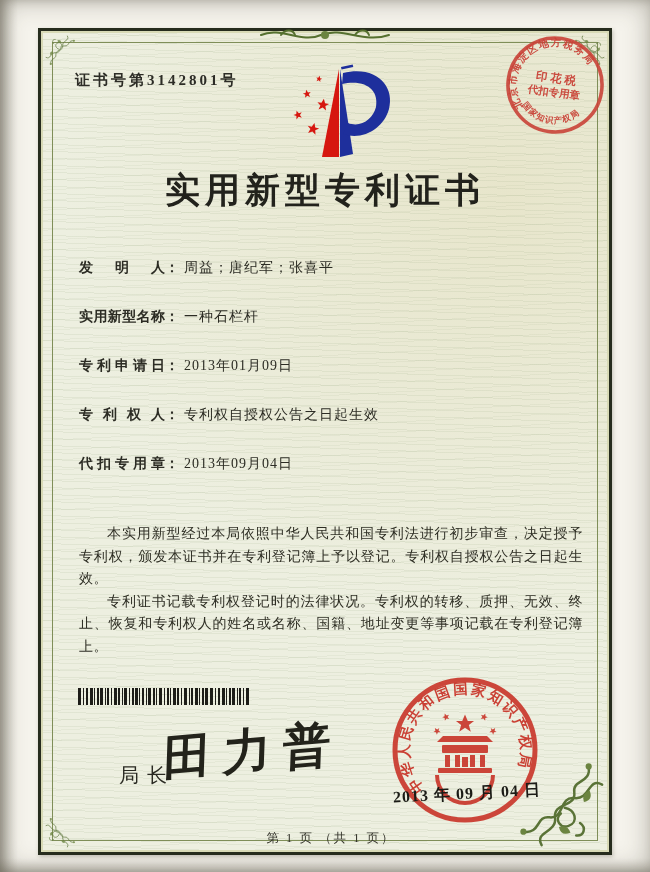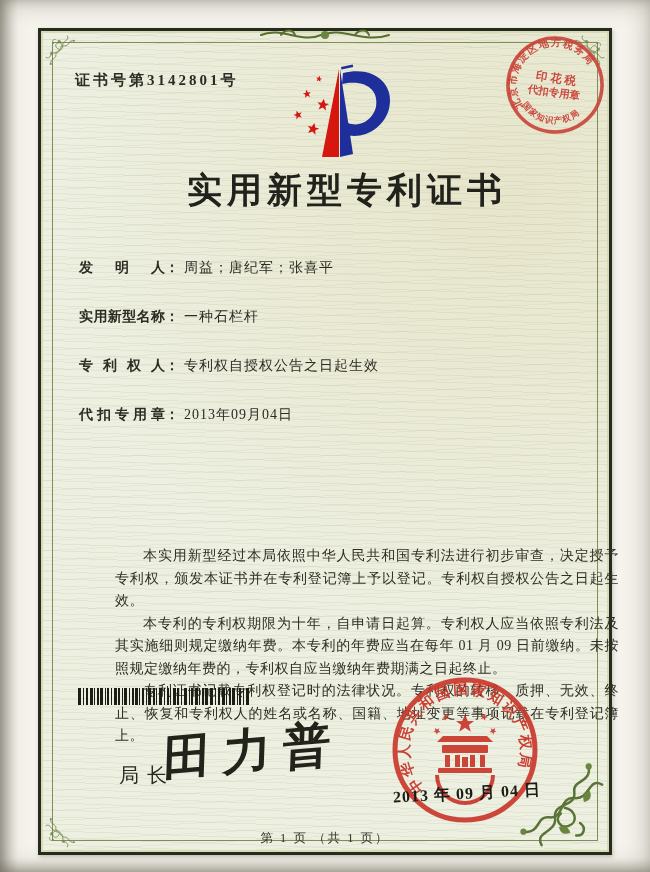--- a/index.html
+++ b/index.html
@@ -23,38 +23,38 @@
       repeating-linear-gradient(2deg, rgba(150,168,128,.14) 0 1px, rgba(0,0,0,0) 1px 7px),
       repeating-linear-gradient(-3deg, rgba(150,168,128,.10) 0 1px, rgba(0,0,0,0) 1px 10px),
       radial-gradient(circle at 82% 20%, rgba(214,200,140,.25), rgba(0,0,0,0) 55%);
     text-decoration: underline;
   }
   .innerline{position:absolute;inset:11px;border:1px solid #7f8e58;pointer-events:none;}
   .abs{position:absolute;}
   .cert-number{left:34px;top:40px;font-size:15px;letter-spacing:3px;color:#2c2c26;font-weight:600;}
   .logo{left:226px;top:30px;width:136px;height:110px;}
   .title{left:0;top:136px;width:100%;text-align:center;font-size:35px;font-weight:700;
-         letter-spacing:5px;color:#22221c;padding-left:22px;}
+         letter-spacing:5px;color:#22221c;}
   .fields{left:38px;top:220px;width:505px;color:#2c2c24;}
   .field{margin-bottom:16px;font-size:14px;line-height:33px;white-space:nowrap;}
   .field-label{display:inline-block;width:86px;text-align:justify;text-align-last:justify;font-weight:600;}
   .field-colon{font-weight:600;}
   .field-value{margin-left:5px;letter-spacing:1px;}
-  .paras{left:38px;top:514px;width:504px;color:#2e2e24;margin-left:36px;}
+  .paras{left:38px;top:492px;width:504px;color:#2e2e24;}
   .paras p{margin:0;font-size:14px;line-height:22.5px;text-align:justify;text-indent:2em;letter-spacing:.5px;}
   .barcode{left:37px;top:657px;width:172px;height:17px;}
   .signer-title{left:78px;top:731px;font-size:20px;letter-spacing:8px;color:#2a2a22;}
   .signature{left:122px;top:688px;font-size:48px;font-weight:700;color:#23231b;
              font-family:"DejaVu Sans",sans-serif;letter-spacing:12px;
              transform:rotate(-5deg) skewX(-7deg);}
   .office-seal{left:345px;top:640px;width:158px;height:158px;}
   .seal-date{left:352px;top:752px;width:170px;font-size:16px;font-weight:700;color:#1b1b16;
              letter-spacing:1px;transform:rotate(-3deg);}
   .tax-seal{left:460px;top:0px;width:108px;height:108px;transform:rotate(8deg);}
-  .footer{left:0;top:799px;width:100%;text-align:center;font-size:12.5px;letter-spacing:2px;color:#33332a;}
+  .footer{left:6px;top:799px;width:100%;text-align:center;font-size:12.5px;letter-spacing:2px;color:#33332a;}
   .flourish-br{right:4px;bottom:4px;width:96px;height:96px;}
   .flourish-tl{left:4px;top:4px;width:34px;height:34px;transform:rotate(180deg);opacity:.8;}
   .flourish-tr{right:4px;top:4px;width:34px;height:34px;transform:rotate(-90deg);opacity:.8;}
   .flourish-bl{left:4px;bottom:4px;width:34px;height:34px;transform:rotate(90deg);opacity:.8;}
   .top-ornament{left:50%;top:-8px;transform:translateX(-50%);width:140px;height:24px;}
   svg{display:block;}
   .hiddendefs{position:absolute;width:0;height:0;}
 </style>
 </head>
 <body>
@@ -123,30 +123,32 @@
   <div class="abs title">实用新型专利证书</div>
 
   <div class="abs fields">
     <div class="field">
       <span class="field-label">发明人</span><span class="field-colon">：</span><span class="field-value">周益；唐纪军；张喜平</span>
     </div>
     <div class="field">
       <span class="field-label">实用新型名称</span><span class="field-colon">：</span><span class="field-value">一种石栏杆</span>
     </div>
     <div class="field">
+      <span class="field-label">专利申请日</span><span class="field-colon">：</span><span class="field-value">2013年01月09日</span>
+    </div>
+    <div class="field">
       <span class="field-label">专利权人</span><span class="field-colon">：</span><span class="field-value">专利权自授权公告之日起生效</span>
     </div>
     <div class="field">
       <span class="field-label">代扣专用章</span><span class="field-colon">：</span><span class="field-value">2013年09月04日</span>
     </div>
   </div>
 
   <div class="abs paras">
     <p>本实用新型经过本局依照中华人民共和国专利法进行初步审查，决定授予专利权，颁发本证书并在专利登记簿上予以登记。专利权自授权公告之日起生效。</p>
-    <p>本专利的专利权期限为十年，自申请日起算。专利权人应当依照专利法及其实施细则规定缴纳年费。本专利的年费应当在每年 01 月 09 日前缴纳。未按照规定缴纳年费的，专利权自应当缴纳年费期满之日起终止。</p>
     <p>专利证书记载专利权登记时的法律状况。专利权的转移、质押、无效、终止、恢复和专利权人的姓名或名称、国籍、地址变更等事项记载在专利登记簿上。</p>
   </div>
 
   <svg class="abs barcode" viewBox="0 0 172 17" preserveAspectRatio="none">
     <line x1="0" y1="8.5" x2="172" y2="8.5" stroke="#1d1d18" stroke-width="17" stroke-dasharray="3,2,1,2,2,2,3,1,1,2,2,1,3,2,1,1,2,2,1,2,3,1,2,2,1,1,3,2,1,2,2,1,3,1,1,2,2,2,1,1,3,2,2,1,1,2,3,2,1,2,2,1,1,2,3,1,2,2,1,2,3,2,1,1,2,2,3,1,1,2,2,1,3,2"></line>
   </svg>
 
   <div class="abs signer-title">局长</div>
   <div class="abs signature">田力普</div>
 

